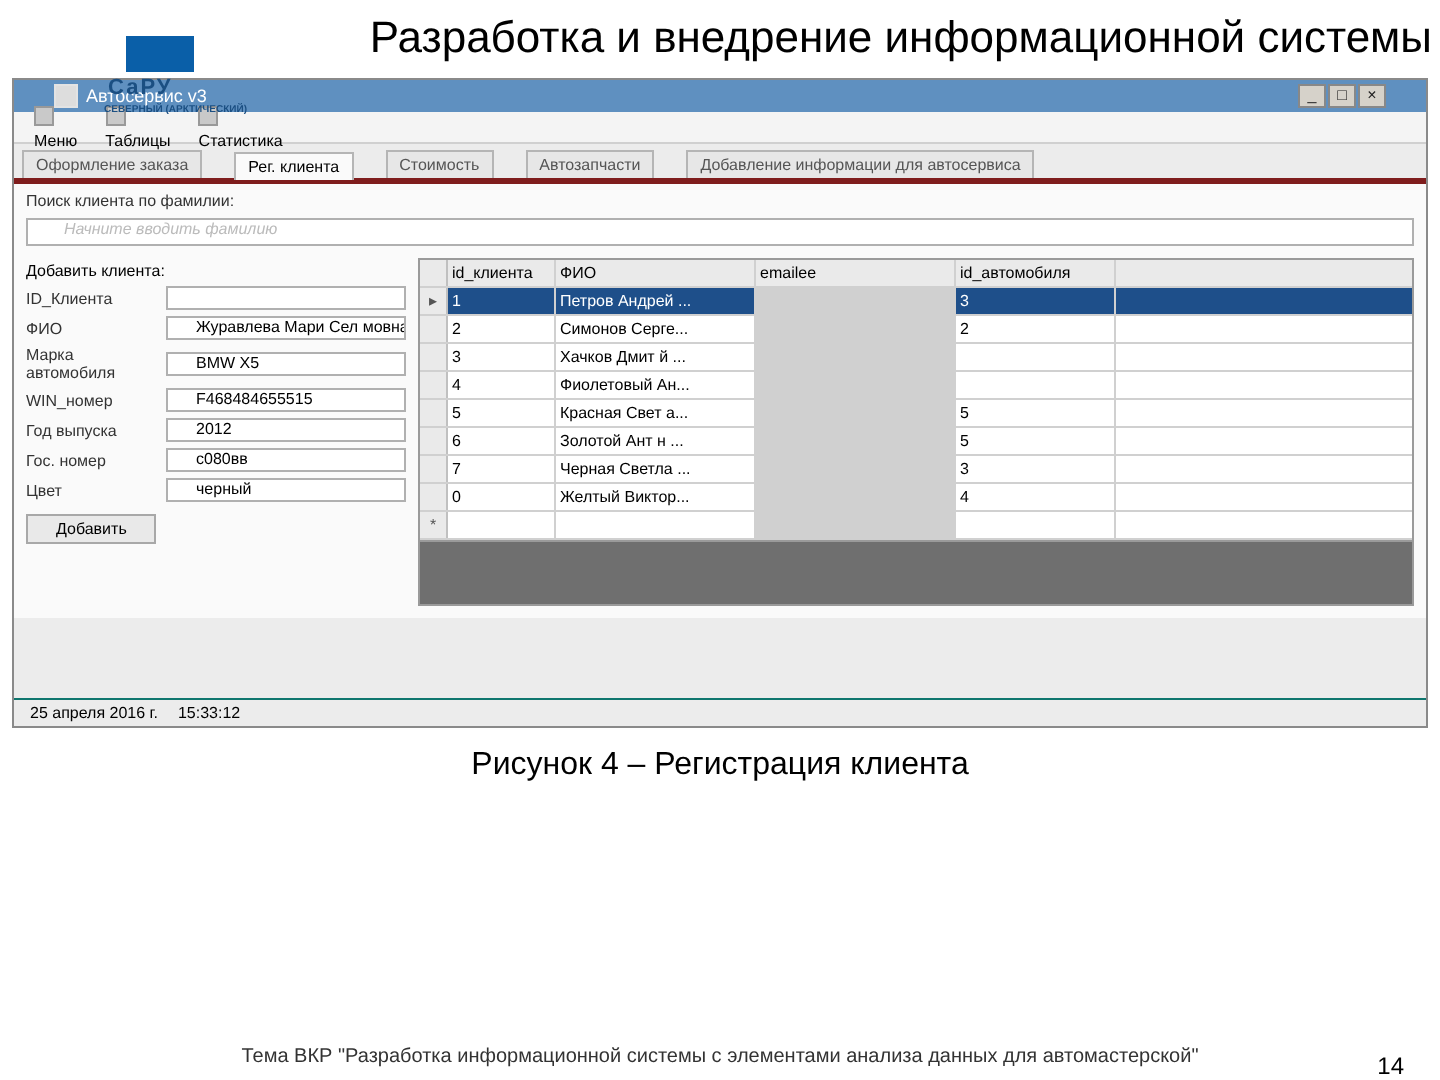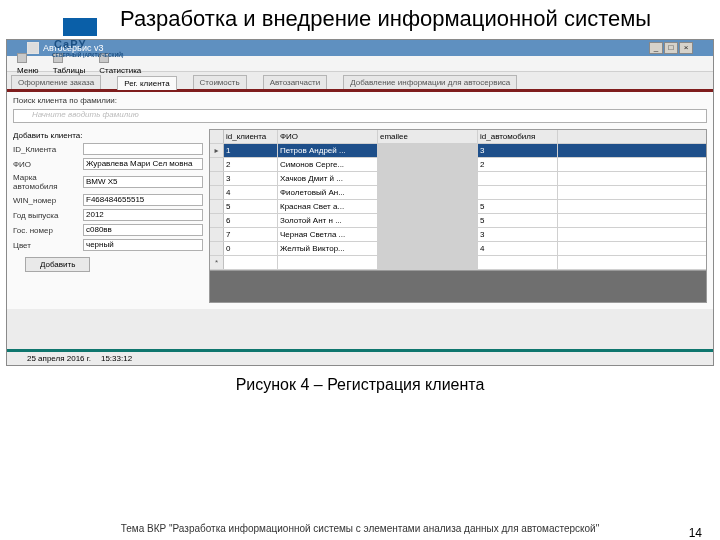--- a/index.html
+++ b/index.html
@@ -1,17 +1,17 @@
 <!DOCTYPE html>
 <html><head>
 <meta charset="utf-8">
 <style>
   * { box-sizing: border-box; margin: 0; padding: 0; }
   body { width: 720px; height: 540px; background: #fff; font-family: 'Segoe UI', Tahoma, sans-serif; font-size: 8px; overflow: hidden; position: relative; }
-  .slide-title { font-size: 22px; text-align: left; padding: 6px 4px 2px 120px; font-weight: 400; line-height: 1.15; }
+  .slide-title { font-size: 22px; text-align: right; padding: 6px 4px 2px 120px; font-weight: 400; line-height: 1.15; }
   .logo { position: absolute; top: 18px; left: 52px; width: 56px; height: 50px; }
   .logo-top { width: 34px; height: 18px; background: #0a5fa8; position: absolute; top: 0; left: 11px; }
   .logo-text { position: absolute; top: 20px; left: 2px; font-size: 11px; font-weight: 700; letter-spacing: 1px; color: #1b4f82; }
   .logo-sub { position: absolute; top: 34px; left: 0; font-size: 5px; color: #1b4f82; font-weight: 700; white-space: nowrap; }
 
   .app-window { margin: 6px 6px 0 6px; border: 1px solid #8a8a8a; background: #ececec; }
   .titlebar { background: #5f90c0; height: 16px; color: #fff; display: flex; align-items: center; padding: 0 20px; font-size: 9px; }
   .titlebar .sysicon { width: 12px; height: 12px; background: #ddd; margin-right: 4px; border: 1px solid #fff3; }
   .win-controls { margin-left: auto; display: flex; }
   .win-btn { width: 14px; height: 12px; background: #d6d2ca; border: 1px solid #888; margin-left: 1px; display: flex; align-items: center; justify-content: center; font-size: 8px; line-height: 1; color: #222; cursor: default; }
@@ -27,38 +27,38 @@
   .workarea { background: #fafafa; border-top: 3px solid #7f1d1d; padding: 4px 6px 6px 6px; display: flex; flex-direction: column; }
   .search-wrap { display: flex; align-items: center; gap: 4px; margin-bottom: 4px; font-size: 8px; }
   .search-wrap label { color: #333; }
   .search-input { flex: 0 0 260px; height: 14px; border: 1px solid #b0b0b0; background: #fff; color: #bbb; padding: 0 18px; font-style: italic; font-size: 8px; }
 
   .cols { display: flex; gap: 6px; }
   .left-col { width: 190px; }
   .label-add { font-size: 8px; margin: 2px 0 3px 0; }
   .fieldrow { display: flex; align-items: center; margin-bottom: 3px; font-size: 8px; }
   .fieldrow label { width: 70px; color: #333; }
-  .fieldrow .inp { flex: 1; height: 12px; border: 1px solid #b0b0b0; background: #fff; font-size: 8px; padding: 0 2px; white-space: nowrap; overflow: hidden; }
-  .addbtn { margin-top: 3px; padding: 2px 14px; font-size: 8px; background: #e9e9e9; border: 1px solid #a8a8a8; cursor: default; margin-left: 12px; }
+  .fieldrow .inp { flex: 1; height: 12px; border: 1px solid #b0b0b0; background: #fff; font-size: 8px; padding: 0 14px; white-space: nowrap; overflow: hidden; }
+  .addbtn { margin-top: 3px; padding: 2px 14px; font-size: 8px; background: #e9e9e9; border: 1px solid #a8a8a8; cursor: default; }
 
   .grid-wrap { flex: 1; display: flex; flex-direction: column; }
   .datagrid { border: 1px solid #9a9a9a; background: #fff; font-size: 8px; }
   .gridrow { display: flex; border-bottom: 1px solid #d0d0d0; height: 14px; align-items: stretch; }
   .gridrow.header { background: #eaeaea; }
   .gridrow .rowhead { width: 14px; border-right: 1px solid #c0c0c0; background: #eaeaea; display: flex; align-items: center; justify-content: center; color: #555; }
   .gcell { border-right: 1px solid #d0d0d0; padding: 1px 2px; overflow: hidden; white-space: nowrap; display: flex; align-items: center; }
   .c1 { width: 54px; } .c2 { width: 100px; } .c3 { width: 100px; background: #d0d0d0; } .c4 { width: 80px; }
   .header .gcell { background: #eaeaea; font-weight: 400; }
   .header .c3 { background: #eaeaea; }
   .selected { background: #1e4f8a; color: #fff; }
   .selected .c3 { background: #d0d0d0; color: #222; }
   .gridrow.newrow .rowhead::before { content: '*'; }
   .gridfooter { height: 32px; background: #6f6f6f; border: 1px solid #9a9a9a; border-top: none; }
 
-  .statusbar { display: flex; gap: 10px; padding: 2px 20px; background: #ececec; font-size: 8px; border-top: 3px solid #0f766e; margin-top: 40px; }
+  .statusbar { display: flex; gap: 10px; padding: 2px 8px; background: #ececec; font-size: 8px; border-top: 1px solid #0f766e; margin-top: 40px; }
 
   .caption { text-align: center; font-size: 16px; margin-top: 10px; }
   .footer-wrap { position: absolute; bottom: 6px; left: 0; right: 0; }
   .footer { text-align: center; font-size: 10px; color: #333; }
   .pagenum { position: absolute; right: 18px; bottom: 0; font-size: 12px; }
 </style>
 </head>
 <body>
 
 <div class="logo">

